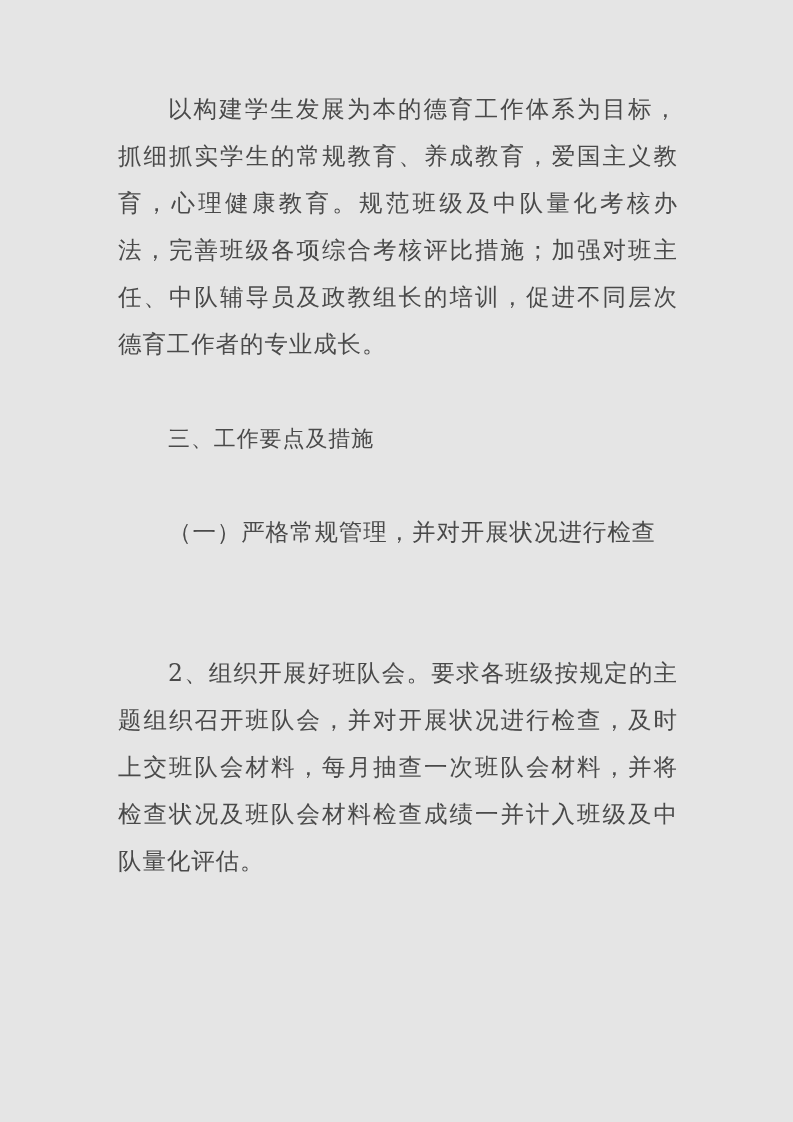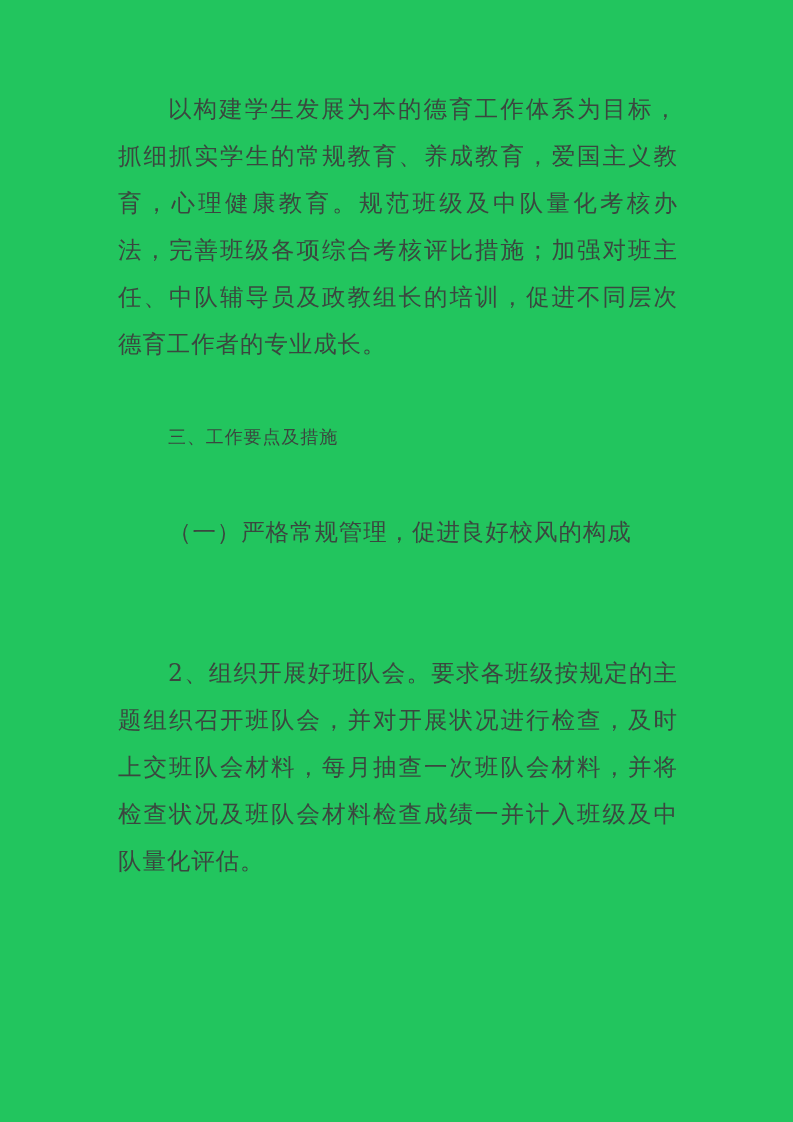--- a/index.html
+++ b/index.html
@@ -10,21 +10,21 @@
   body {
     width: 793px;
     height: 1122px;
     overflow: hidden;
     font-family: "DejaVu Serif", serif;
   }
   .page {
     position: relative;
     width: 793px;
     height: 1122px;
-    background: #22c55e;
+    background: #e5e5e5;
     box-sizing: border-box;
   }
   .content {
     position: absolute;
     left: 118px;
     top: 86px;
     width: 560px;
   }
   .para {
     font-family: "DejaVu Serif", serif;
@@ -38,22 +38,22 @@
     -webkit-font-smoothing: antialiased;
     opacity: 0.92;
   }
   .para.indent {
     text-indent: 50px;
   }
   
   .gap-line { height: 47px; }
 
   .heading {
-    font-family: Liberation Mono, monospace;
-    font-size: 18px;
+    font-family: Liberation Serif, serif;
+    font-size: 22px;
     line-height: 47px;
     color: #3d3d3d;
     letter-spacing: 0.9px;
     text-indent: 50px;
     margin: 0;
     opacity: 0.92;
   }
   .subheading {
     font-family: "DejaVu Serif", serif;
     font-size: 23.5px;
@@ -72,21 +72,21 @@
   <div class="content">
 
     <p class="para indent">以构建学生发展为本的德育工作体系为目标，抓细抓实学生的常规教育、养成教育，爱国主义教育，心理健康教育。规范班级及中队量化考核办法，完善班级各项综合考核评比措施；加强对班主任、中队辅导员及政教组长的培训，促进不同层次德育工作者的专业成长。</p>
 
     <div class="gap-line"></div>
 
     <p class="heading">三、工作要点及措施</p>
 
     <div class="gap-line"></div>
 
-    <p class="subheading">（一）严格常规管理，促进良好校风的构成</p>
+    <p class="subheading">（一）严格常规管理，并对开展状况进行检查</p>
 
     <div class="gap-line"></div>
 
 
     <div class="gap-line"></div>
 
     <p class="para indent">2、组织开展好班队会。要求各班级按规定的主题组织召开班队会，并对开展状况进行检查，及时上交班队会材料，每月抽查一次班队会材料，并将检查状况及班队会材料检查成绩一并计入班级及中队量化评估。</p>
 
   </div>
 </div>

